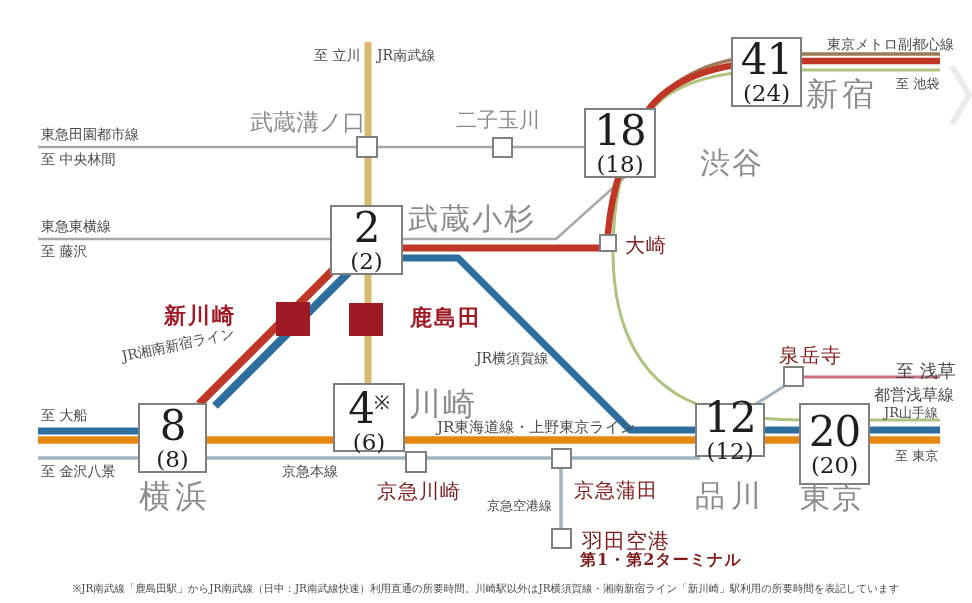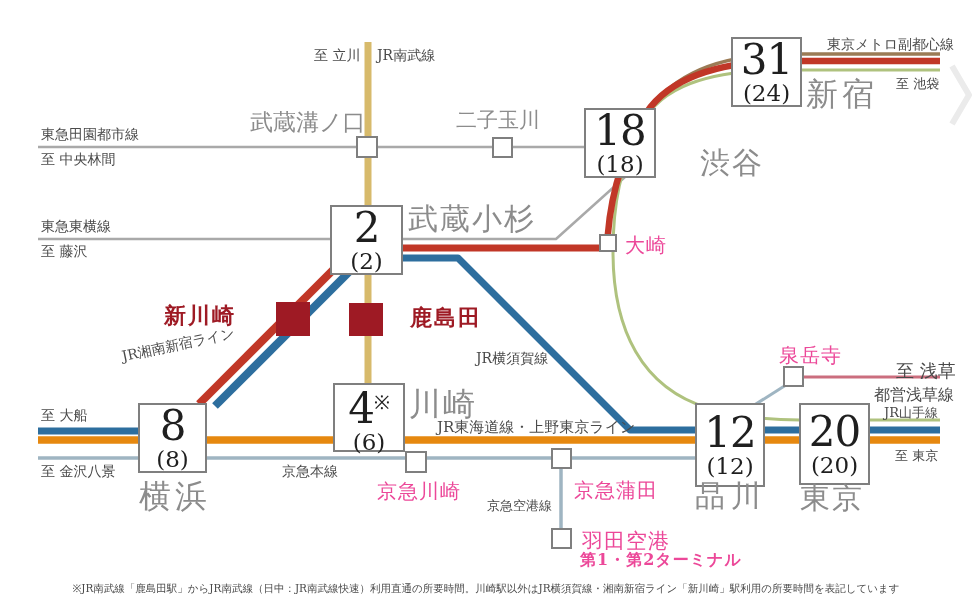--- a/index.html
+++ b/index.html
@@ -11,21 +11,21 @@
         display:flex;flex-direction:column;align-items:center;justify-content:center;z-index:3;}
   .tnum{font-size:42px;line-height:40px;color:#1f1f1f;letter-spacing:-1px;}
   .tsup{font-size:19px;vertical-align:14px;letter-spacing:0;}
   .talt{font-size:23px;line-height:24px;color:#1f1f1f;margin-top:1px;}
   
   .ssq{position:absolute;background:#fff;border:2px solid #7f7f7f;box-sizing:border-box;z-index:3;}
   .rsq{position:absolute;background:#9e1a24;z-index:3;}
   
   .lbl{position:absolute;white-space:nowrap;z-index:4;color:#4a4a4a;font-size:14px;}
   .big{color:#8c8c8c;font-size:30px;letter-spacing:2px;}
-  .med{color:#ec4899;font-size:20px;letter-spacing:1px;}
+  .med{color:#7f1d1d;font-size:20px;letter-spacing:1px;}
   .dred{color:#9e1a24;font-size:22px;letter-spacing:2px;font-weight:600;}
   .rot{transform:rotate(-12deg);transform-origin:left bottom;}
   .foot{position:absolute;left:0;right:0;top:581px;text-align:center;font-size:10.5px;
         color:#4a4a4a;z-index:4;letter-spacing:0;}
 </style>
 </head>
 <body>
 
 <div class="stage">
 
@@ -51,32 +51,32 @@
 
   <div class="tbox" style="left:330px;top:205px;width:73px;height:70px">
     <div class="tnum"><span>2</span></div>
     <div class="talt">(2)</div>
   </div>
   <div class="tbox" style="left:584px;top:108px;width:72px;height:70px">
     <div class="tnum"><span>18</span></div>
     <div class="talt">(18)</div>
   </div>
   <div class="tbox" style="left:731px;top:37px;width:71px;height:70px">
-    <div class="tnum"><span>31</span></div>
+    <div class="tnum"><span>41</span></div>
     <div class="talt">(24)</div>
   </div>
   <div class="tbox" style="left:333px;top:383px;width:72px;height:69px">
     <div class="tnum"><span>4</span><span class="tsup">※</span></div>
     <div class="talt">(6)</div>
   </div>
   <div class="tbox" style="left:138px;top:403px;width:69px;height:70px">
     <div class="tnum"><span>8</span></div>
     <div class="talt">(8)</div>
   </div>
-  <div class="tbox" style="left:695px;top:403px;width:70px;height:84px">
+  <div class="tbox" style="left:695px;top:403px;width:70px;height:54px">
     <div class="tnum"><span>12</span></div>
     <div class="talt">(12)</div>
   </div>
   <div class="tbox" style="left:799px;top:403px;width:71px;height:82px">
     <div class="tnum"><span>20</span></div>
     <div class="talt">(20)</div>
   </div>
 
   <div class="ssq" style="left:356px;top:136px;width:22px;height:22px"></div>
   <div class="ssq" style="left:492px;top:137px;width:21px;height:21px"></div>

